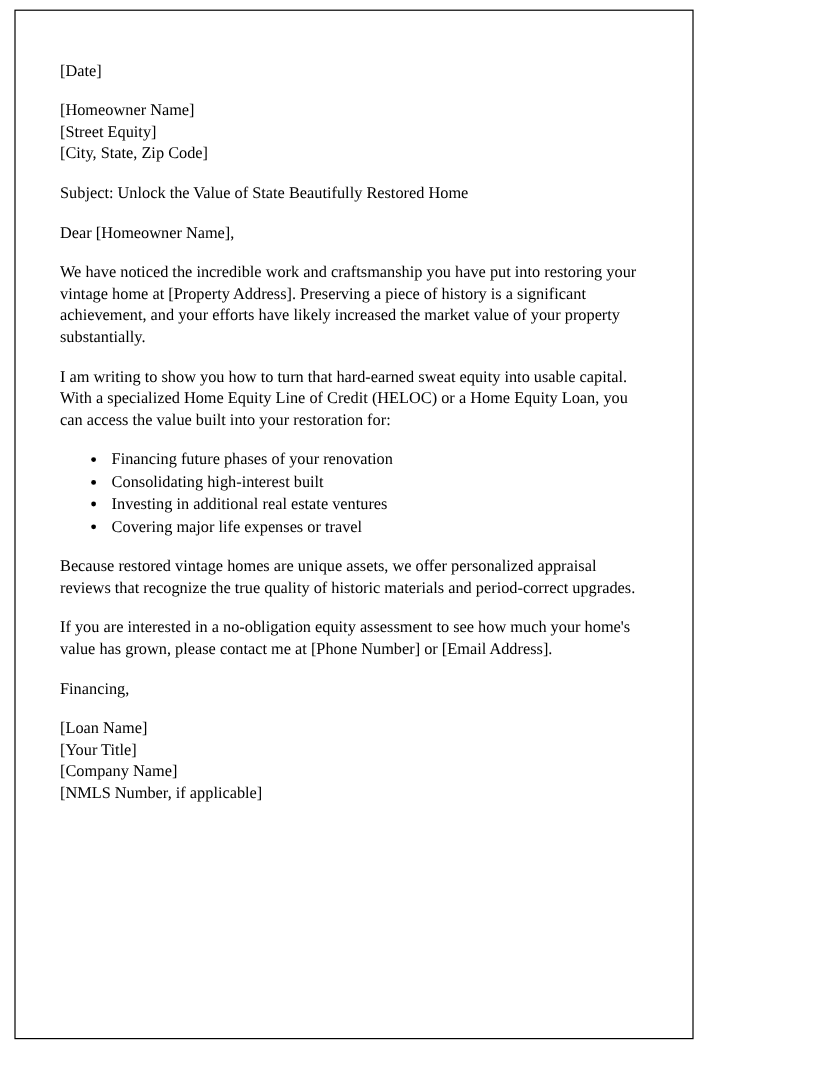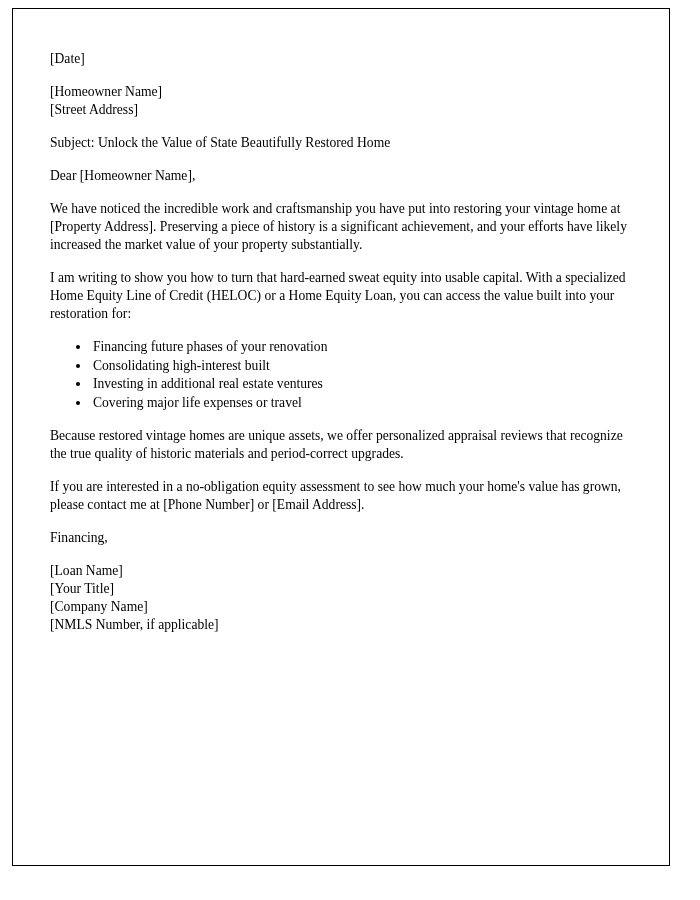--- a/index.html
+++ b/index.html
@@ -13,21 +13,21 @@
   .canvas {
     position: relative;
     width: 700px;
     height: 900px;
     background: #ffffff;
   }
   .page {
     position: absolute;
     left: 12px;
     top: 8px;
-    width: 658px;
+    width: 566px;
     height: 858px;
     box-sizing: border-box;
     border: 1px solid #000000;
     background: #ffffff;
   }
   .content {
     box-sizing: border-box;
     padding: 41px 40px 0 37px;
     font-size: 13.6px;
     line-height: 1.32;
@@ -58,21 +58,22 @@
 <body>
 
 <div class="canvas">
   <div class="page">
     <div class="content">
 
       <div class="block">[Date]</div>
 
       <div class="block">
         <div class="tight-line">[Homeowner Name]</div>
-        <div class="tight-line">[Street Address]</div>
+        <div class="tight-line">[Street Equity]</div>
+        <div class="tight-line">[City, State, Zip Code]</div>
       </div>
 
       <p class="para">Subject: Unlock the Value of State Beautifully Restored Home</p>
 
       <p class="para">Dear [Homeowner Name],</p>
 
       <p class="para">We have noticed the incredible work and craftsmanship you have put into restoring your vintage home at [Property Address]. Preserving a piece of history is a significant achievement, and your efforts have likely increased the market value of your property substantially.</p>
 
       <p class="para">I am writing to show you how to turn that hard-earned sweat equity into usable capital. With a specialized Home Equity Line of Credit (HELOC) or a Home Equity Loan, you can access the value built into your restoration for:</p>
 

